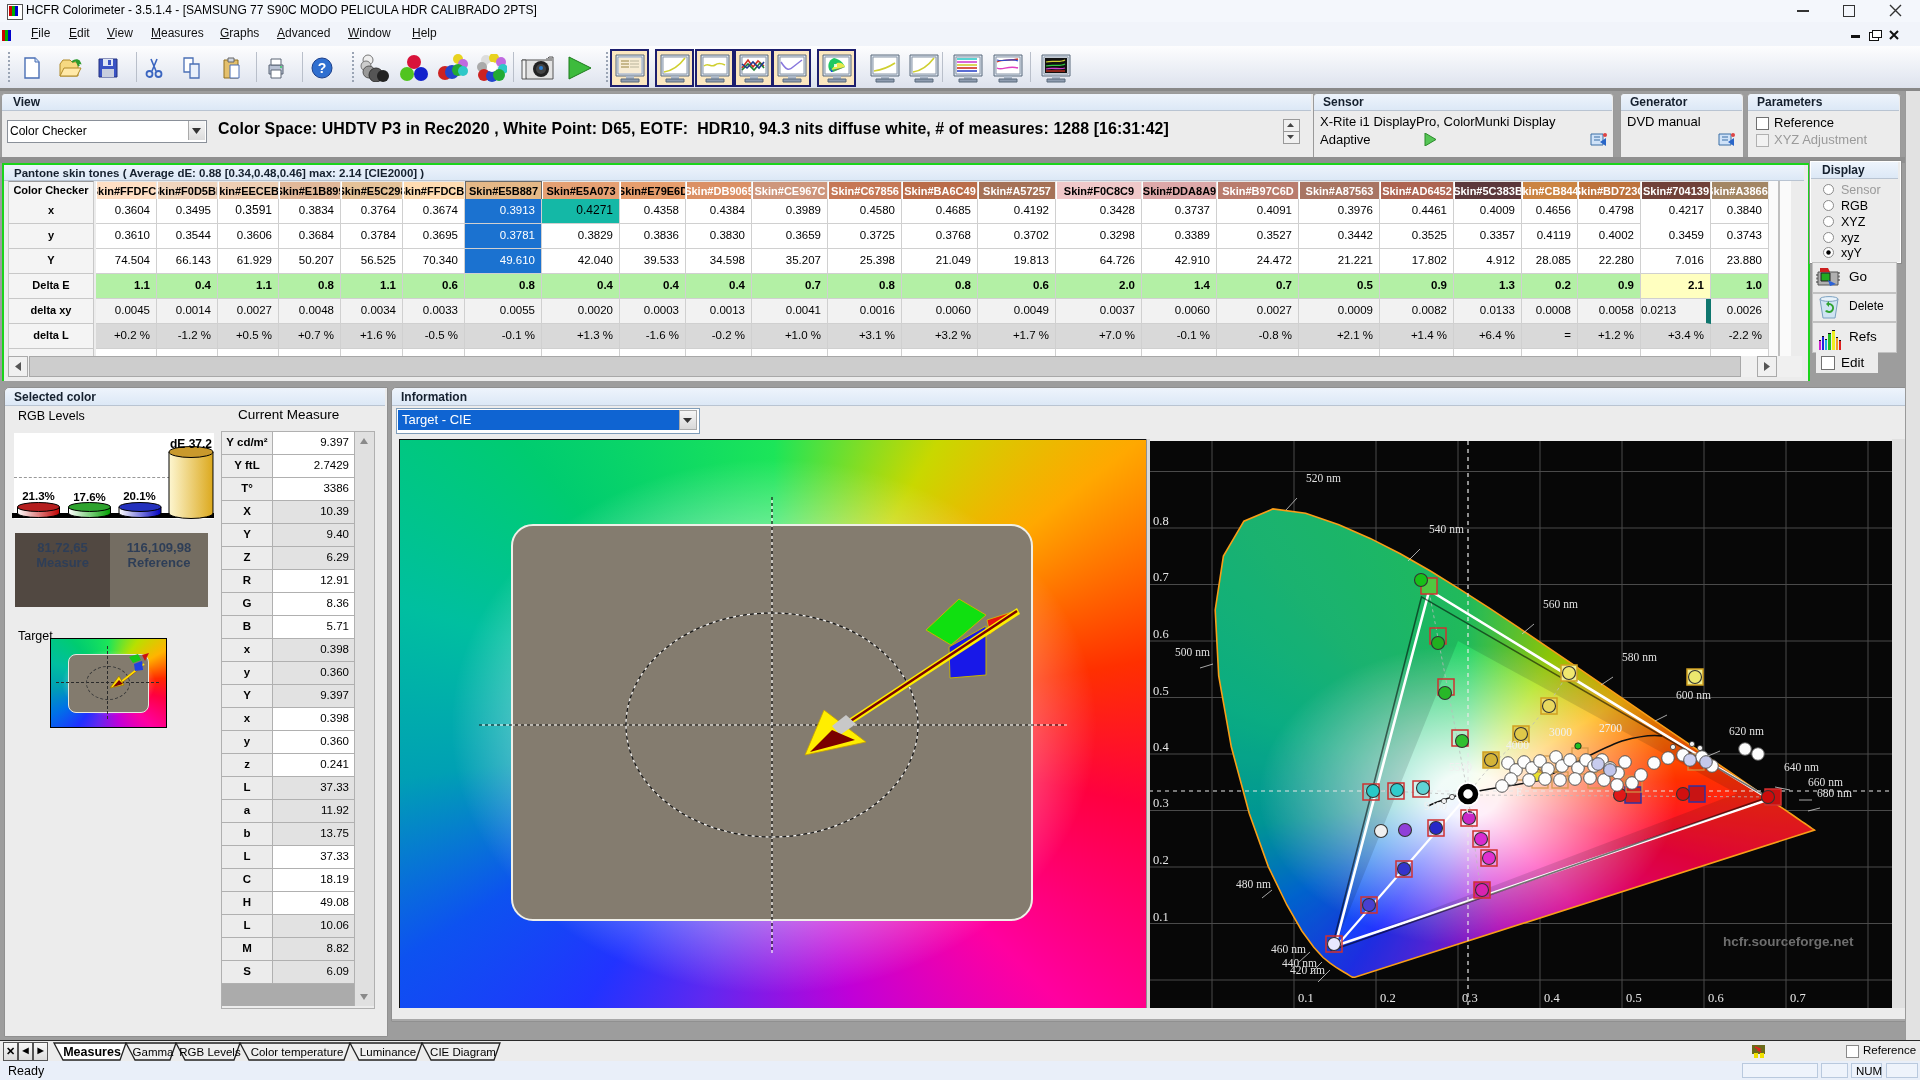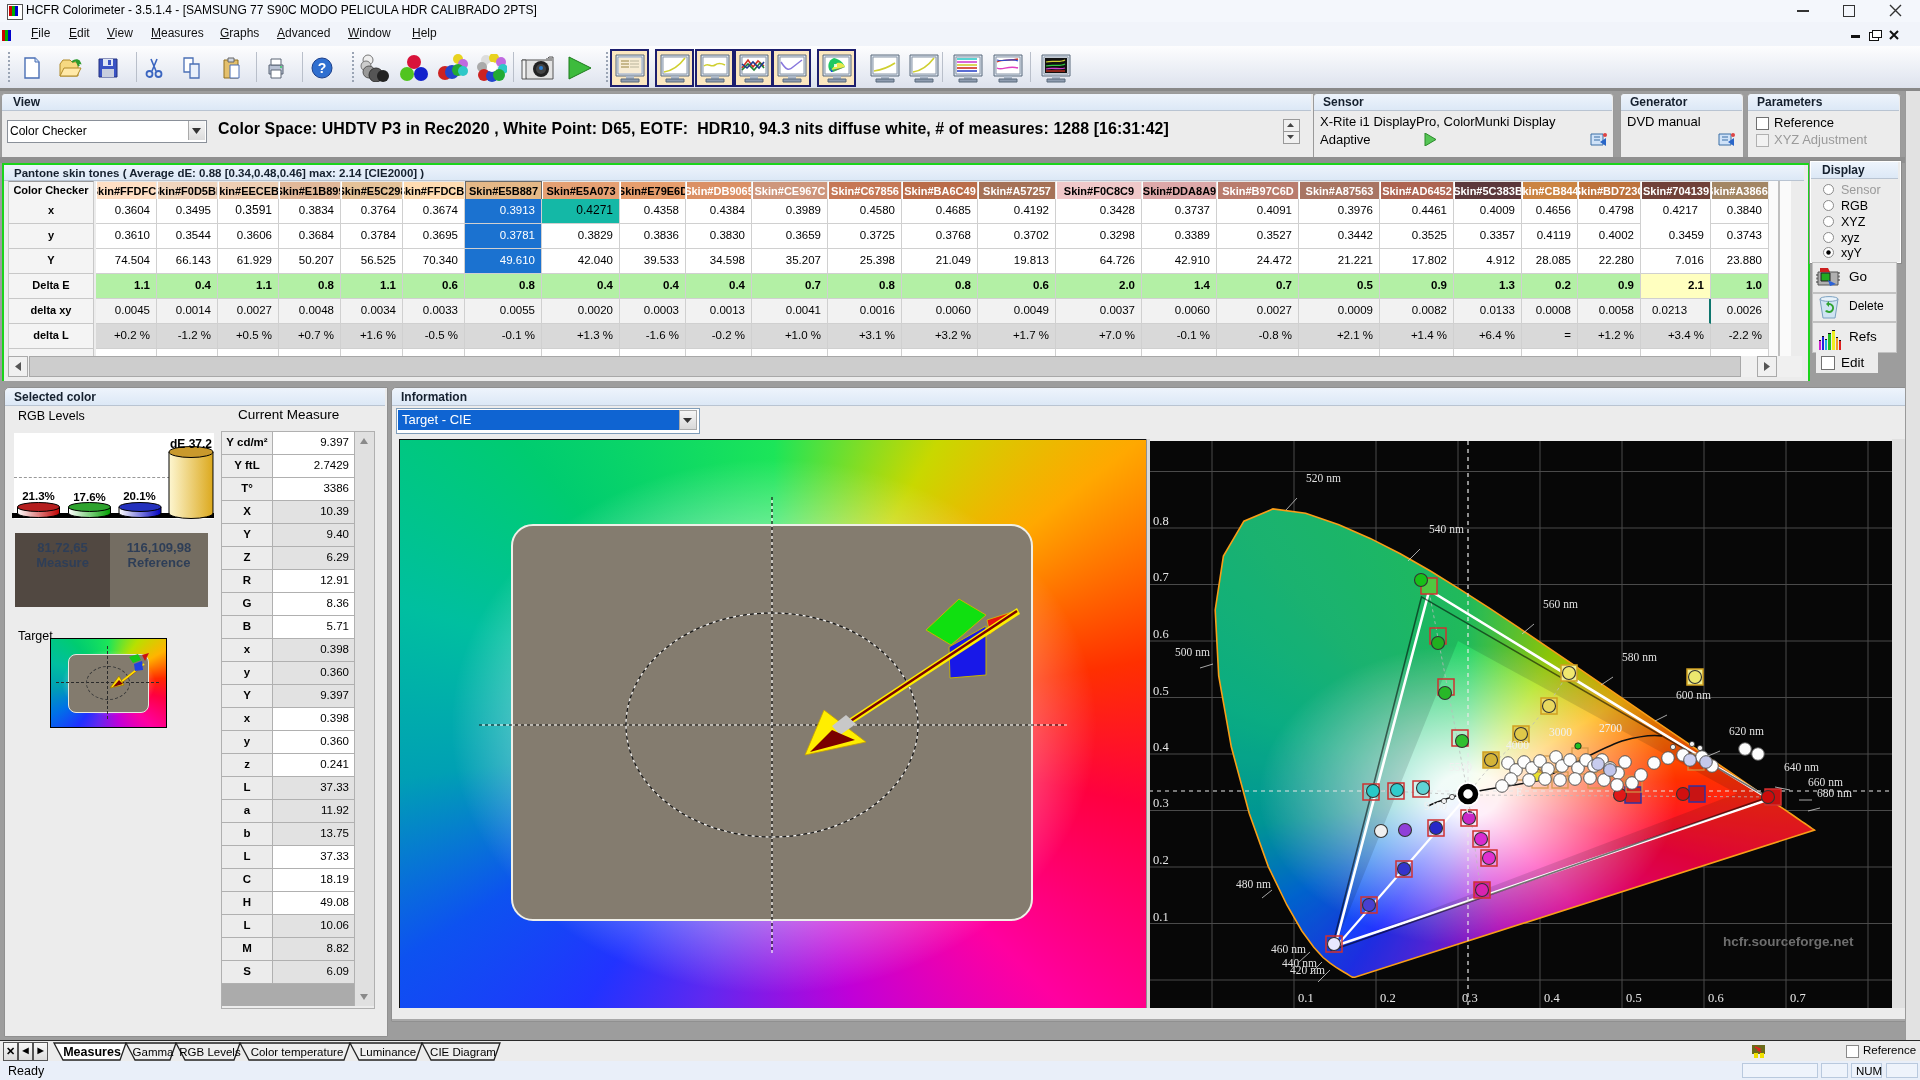--- a/index.html
+++ b/index.html
@@ -392,21 +392,21 @@
     <div style="position:absolute;left:902px;top:199px;width:76px;height:25px;background:#fff;border-right:1px solid #d0d0d0;border-bottom:1px solid #d0d0d0;box-sizing:border-box;font-size:11.5px;font-weight:normal;color:#000;text-align:right;line-height:23px;padding-right:6px;">0.4685</div>
     <div style="position:absolute;left:978px;top:199px;width:78px;height:25px;background:#fff;border-right:1px solid #d0d0d0;border-bottom:1px solid #d0d0d0;box-sizing:border-box;font-size:11.5px;font-weight:normal;color:#000;text-align:right;line-height:23px;padding-right:6px;">0.4192</div>
     <div style="position:absolute;left:1056px;top:199px;width:86px;height:25px;background:#fff;border-right:1px solid #d0d0d0;border-bottom:1px solid #d0d0d0;box-sizing:border-box;font-size:11.5px;font-weight:normal;color:#000;text-align:right;line-height:23px;padding-right:6px;">0.3428</div>
     <div style="position:absolute;left:1142px;top:199px;width:75px;height:25px;background:#fff;border-right:1px solid #d0d0d0;border-bottom:1px solid #d0d0d0;box-sizing:border-box;font-size:11.5px;font-weight:normal;color:#000;text-align:right;line-height:23px;padding-right:6px;">0.3737</div>
     <div style="position:absolute;left:1217px;top:199px;width:82px;height:25px;background:#fff;border-right:1px solid #d0d0d0;border-bottom:1px solid #d0d0d0;box-sizing:border-box;font-size:11.5px;font-weight:normal;color:#000;text-align:right;line-height:23px;padding-right:6px;">0.4091</div>
     <div style="position:absolute;left:1299px;top:199px;width:81px;height:25px;background:#fff;border-right:1px solid #d0d0d0;border-bottom:1px solid #d0d0d0;box-sizing:border-box;font-size:11.5px;font-weight:normal;color:#000;text-align:right;line-height:23px;padding-right:6px;">0.3976</div>
     <div style="position:absolute;left:1380px;top:199px;width:74px;height:25px;background:#fff;border-right:1px solid #d0d0d0;border-bottom:1px solid #d0d0d0;box-sizing:border-box;font-size:11.5px;font-weight:normal;color:#000;text-align:right;line-height:23px;padding-right:6px;">0.4461</div>
     <div style="position:absolute;left:1454px;top:199px;width:68px;height:25px;background:#fff;border-right:1px solid #d0d0d0;border-bottom:1px solid #d0d0d0;box-sizing:border-box;font-size:11.5px;font-weight:normal;color:#000;text-align:right;line-height:23px;padding-right:6px;">0.4009</div>
     <div style="position:absolute;left:1522px;top:199px;width:56px;height:25px;background:#fff;border-right:1px solid #d0d0d0;border-bottom:1px solid #d0d0d0;box-sizing:border-box;font-size:11.5px;font-weight:normal;color:#000;text-align:right;line-height:23px;padding-right:6px;">0.4656</div>
     <div style="position:absolute;left:1578px;top:199px;width:63px;height:25px;background:#fff;border-right:1px solid #d0d0d0;border-bottom:1px solid #d0d0d0;box-sizing:border-box;font-size:11.5px;font-weight:normal;color:#000;text-align:right;line-height:23px;padding-right:6px;">0.4798</div>
-    <div style="position:absolute;left:1641px;top:199px;width:70px;height:37px;background:#fff;border-right:1px solid #d0d0d0;border-bottom:1px solid #d0d0d0;box-sizing:border-box;font-size:11.5px;font-weight:normal;color:#000;text-align:right;line-height:23px;padding-right:12px;">0.4217</div>
+    <div style="position:absolute;left:1641px;top:199px;width:70px;height:37px;background:#fff;border-right:1px solid #d0d0d0;border-bottom:1px solid #d0d0d0;box-sizing:border-box;font-size:11.5px;font-weight:normal;color:#000;text-align:right;line-height:23px;padding-right:6px;">0.4217</div>
     <div style="position:absolute;left:1711px;top:199px;width:58px;height:25px;background:#fff;border-right:1px solid #d0d0d0;border-bottom:1px solid #d0d0d0;box-sizing:border-box;font-size:11.5px;font-weight:normal;color:#000;text-align:right;line-height:23px;padding-right:6px;">0.3840</div>
     <div style="position:absolute;left:8px;top:224px;width:86px;height:25px;background:#f4f4f4;border:1px solid #c8c8c8;border-top:none;box-sizing:border-box;font-size:11px;font-weight:bold;text-align:center;line-height:23px;">y</div>
     <div style="position:absolute;left:96px;top:224px;width:61px;height:25px;background:#fff;border-right:1px solid #d0d0d0;border-bottom:1px solid #d0d0d0;box-sizing:border-box;font-size:11.5px;font-weight:normal;color:#000;text-align:right;line-height:23px;padding-right:6px;">0.3610</div>
     <div style="position:absolute;left:157px;top:224px;width:61px;height:25px;background:#fff;border-right:1px solid #d0d0d0;border-bottom:1px solid #d0d0d0;box-sizing:border-box;font-size:11.5px;font-weight:normal;color:#000;text-align:right;line-height:23px;padding-right:6px;">0.3544</div>
     <div style="position:absolute;left:218px;top:224px;width:61px;height:25px;background:#fff;border-right:1px solid #d0d0d0;border-bottom:1px solid #d0d0d0;box-sizing:border-box;font-size:11.5px;font-weight:normal;color:#000;text-align:right;line-height:23px;padding-right:6px;">0.3606</div>
     <div style="position:absolute;left:279px;top:224px;width:62px;height:25px;background:#fff;border-right:1px solid #d0d0d0;border-bottom:1px solid #d0d0d0;box-sizing:border-box;font-size:11.5px;font-weight:normal;color:#000;text-align:right;line-height:23px;padding-right:6px;">0.3684</div>
     <div style="position:absolute;left:341px;top:224px;width:62px;height:25px;background:#fff;border-right:1px solid #d0d0d0;border-bottom:1px solid #d0d0d0;box-sizing:border-box;font-size:11.5px;font-weight:normal;color:#000;text-align:right;line-height:23px;padding-right:6px;">0.3784</div>
     <div style="position:absolute;left:403px;top:224px;width:62px;height:25px;background:#fff;border-right:1px solid #d0d0d0;border-bottom:1px solid #d0d0d0;box-sizing:border-box;font-size:11.5px;font-weight:normal;color:#000;text-align:right;line-height:23px;padding-right:6px;">0.3695</div>
     <div style="position:absolute;left:465px;top:224px;width:77px;height:25px;background:#1b72d0;border-right:1px solid #d0d0d0;border-bottom:1px solid #d0d0d0;box-sizing:border-box;font-size:11.5px;font-weight:normal;color:#fff;text-align:right;line-height:23px;padding-right:6px;">0.3781</div>
     <div style="position:absolute;left:542px;top:224px;width:78px;height:25px;background:#fff;border-right:1px solid #d0d0d0;border-bottom:1px solid #d0d0d0;box-sizing:border-box;font-size:11.5px;font-weight:normal;color:#000;text-align:right;line-height:23px;padding-right:6px;">0.3829</div>
@@ -492,21 +492,21 @@
     <div style="position:absolute;left:902px;top:299px;width:76px;height:25px;background:#f2f2f2;border-right:1px solid #d0d0d0;border-bottom:1px solid #d0d0d0;box-sizing:border-box;font-size:11.5px;font-weight:normal;color:#000;text-align:right;line-height:23px;padding-right:6px;">0.0060</div>
     <div style="position:absolute;left:978px;top:299px;width:78px;height:25px;background:#f2f2f2;border-right:1px solid #d0d0d0;border-bottom:1px solid #d0d0d0;box-sizing:border-box;font-size:11.5px;font-weight:normal;color:#000;text-align:right;line-height:23px;padding-right:6px;">0.0049</div>
     <div style="position:absolute;left:1056px;top:299px;width:86px;height:25px;background:#f2f2f2;border-right:1px solid #d0d0d0;border-bottom:1px solid #d0d0d0;box-sizing:border-box;font-size:11.5px;font-weight:normal;color:#000;text-align:right;line-height:23px;padding-right:6px;">0.0037</div>
     <div style="position:absolute;left:1142px;top:299px;width:75px;height:25px;background:#f2f2f2;border-right:1px solid #d0d0d0;border-bottom:1px solid #d0d0d0;box-sizing:border-box;font-size:11.5px;font-weight:normal;color:#000;text-align:right;line-height:23px;padding-right:6px;">0.0060</div>
     <div style="position:absolute;left:1217px;top:299px;width:82px;height:25px;background:#f2f2f2;border-right:1px solid #d0d0d0;border-bottom:1px solid #d0d0d0;box-sizing:border-box;font-size:11.5px;font-weight:normal;color:#000;text-align:right;line-height:23px;padding-right:6px;">0.0027</div>
     <div style="position:absolute;left:1299px;top:299px;width:81px;height:25px;background:#f2f2f2;border-right:1px solid #d0d0d0;border-bottom:1px solid #d0d0d0;box-sizing:border-box;font-size:11.5px;font-weight:normal;color:#000;text-align:right;line-height:23px;padding-right:6px;">0.0009</div>
     <div style="position:absolute;left:1380px;top:299px;width:74px;height:25px;background:#f2f2f2;border-right:1px solid #d0d0d0;border-bottom:1px solid #d0d0d0;box-sizing:border-box;font-size:11.5px;font-weight:normal;color:#000;text-align:right;line-height:23px;padding-right:6px;">0.0082</div>
     <div style="position:absolute;left:1454px;top:299px;width:68px;height:25px;background:#f2f2f2;border-right:1px solid #d0d0d0;border-bottom:1px solid #d0d0d0;box-sizing:border-box;font-size:11.5px;font-weight:normal;color:#000;text-align:right;line-height:23px;padding-right:6px;">0.0133</div>
     <div style="position:absolute;left:1522px;top:299px;width:56px;height:25px;background:#f2f2f2;border-right:1px solid #d0d0d0;border-bottom:1px solid #d0d0d0;box-sizing:border-box;font-size:11.5px;font-weight:normal;color:#000;text-align:right;line-height:23px;padding-right:6px;">0.0008</div>
     <div style="position:absolute;left:1578px;top:299px;width:63px;height:25px;background:#f2f2f2;border-right:1px solid #d0d0d0;border-bottom:1px solid #d0d0d0;box-sizing:border-box;font-size:11.5px;font-weight:normal;color:#000;text-align:right;line-height:23px;padding-right:6px;">0.0058</div>
-    <div style="position:absolute;left:1641px;top:299px;width:70px;height:25px;background:#f2f2f2;border-right:2px solid #0f766e;border-bottom:1px solid #d0d0d0;box-sizing:border-box;font-size:11.5px;font-weight:normal;color:#000;text-align:center;line-height:23px;padding-right:11px;">0.0213</div>
+    <div style="position:absolute;left:1641px;top:299px;width:70px;height:25px;background:#f2f2f2;border-right:5px solid #0f766e;border-bottom:1px solid #d0d0d0;box-sizing:border-box;font-size:11.5px;font-weight:normal;color:#000;text-align:left;line-height:23px;padding-right:11px;">0.0213</div>
     <div style="position:absolute;left:1711px;top:299px;width:58px;height:25px;background:#f2f2f2;border-right:1px solid #d0d0d0;border-bottom:1px solid #d0d0d0;box-sizing:border-box;font-size:11.5px;font-weight:normal;color:#000;text-align:right;line-height:23px;padding-right:6px;">0.0026</div>
     <div style="position:absolute;left:8px;top:324px;width:86px;height:25px;background:#f4f4f4;border:1px solid #c8c8c8;border-top:none;box-sizing:border-box;font-size:11px;font-weight:bold;text-align:center;line-height:23px;">delta L</div>
     <div style="position:absolute;left:96px;top:324px;width:61px;height:25px;background:#d9d9d9;border-right:1px solid #d0d0d0;border-bottom:1px solid #d0d0d0;box-sizing:border-box;font-size:11.5px;font-weight:normal;color:#000;text-align:right;line-height:23px;padding-right:6px;">+0.2 %</div>
     <div style="position:absolute;left:157px;top:324px;width:61px;height:25px;background:#d9d9d9;border-right:1px solid #d0d0d0;border-bottom:1px solid #d0d0d0;box-sizing:border-box;font-size:11.5px;font-weight:normal;color:#000;text-align:right;line-height:23px;padding-right:6px;">-1.2 %</div>
     <div style="position:absolute;left:218px;top:324px;width:61px;height:25px;background:#d9d9d9;border-right:1px solid #d0d0d0;border-bottom:1px solid #d0d0d0;box-sizing:border-box;font-size:11.5px;font-weight:normal;color:#000;text-align:right;line-height:23px;padding-right:6px;">+0.5 %</div>
     <div style="position:absolute;left:279px;top:324px;width:62px;height:25px;background:#d9d9d9;border-right:1px solid #d0d0d0;border-bottom:1px solid #d0d0d0;box-sizing:border-box;font-size:11.5px;font-weight:normal;color:#000;text-align:right;line-height:23px;padding-right:6px;">+0.7 %</div>
     <div style="position:absolute;left:341px;top:324px;width:62px;height:25px;background:#d9d9d9;border-right:1px solid #d0d0d0;border-bottom:1px solid #d0d0d0;box-sizing:border-box;font-size:11.5px;font-weight:normal;color:#000;text-align:right;line-height:23px;padding-right:6px;">+1.6 %</div>
     <div style="position:absolute;left:403px;top:324px;width:62px;height:25px;background:#d9d9d9;border-right:1px solid #d0d0d0;border-bottom:1px solid #d0d0d0;box-sizing:border-box;font-size:11.5px;font-weight:normal;color:#000;text-align:right;line-height:23px;padding-right:6px;">-0.5 %</div>
     <div style="position:absolute;left:465px;top:324px;width:77px;height:25px;background:#d9d9d9;border-right:1px solid #d0d0d0;border-bottom:1px solid #d0d0d0;box-sizing:border-box;font-size:11.5px;font-weight:normal;color:#000;text-align:right;line-height:23px;padding-right:6px;">-0.1 %</div>
     <div style="position:absolute;left:542px;top:324px;width:78px;height:25px;background:#d9d9d9;border-right:1px solid #d0d0d0;border-bottom:1px solid #d0d0d0;box-sizing:border-box;font-size:11.5px;font-weight:normal;color:#000;text-align:right;line-height:23px;padding-right:6px;">+1.3 %</div>

